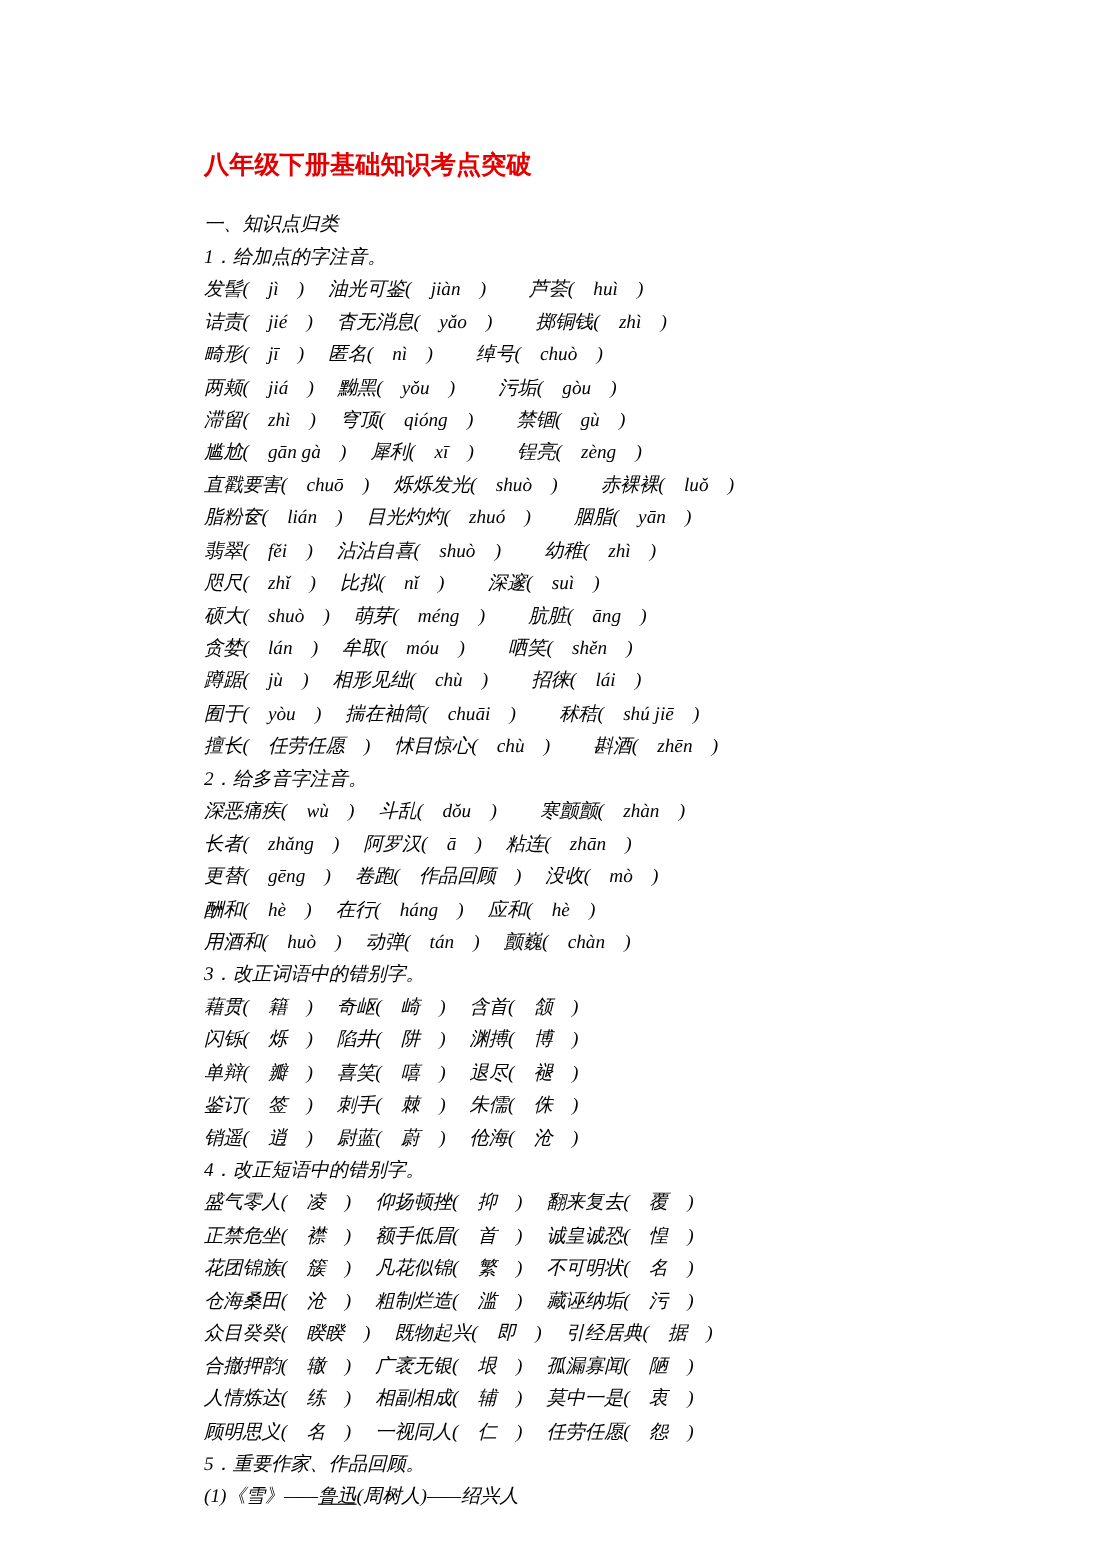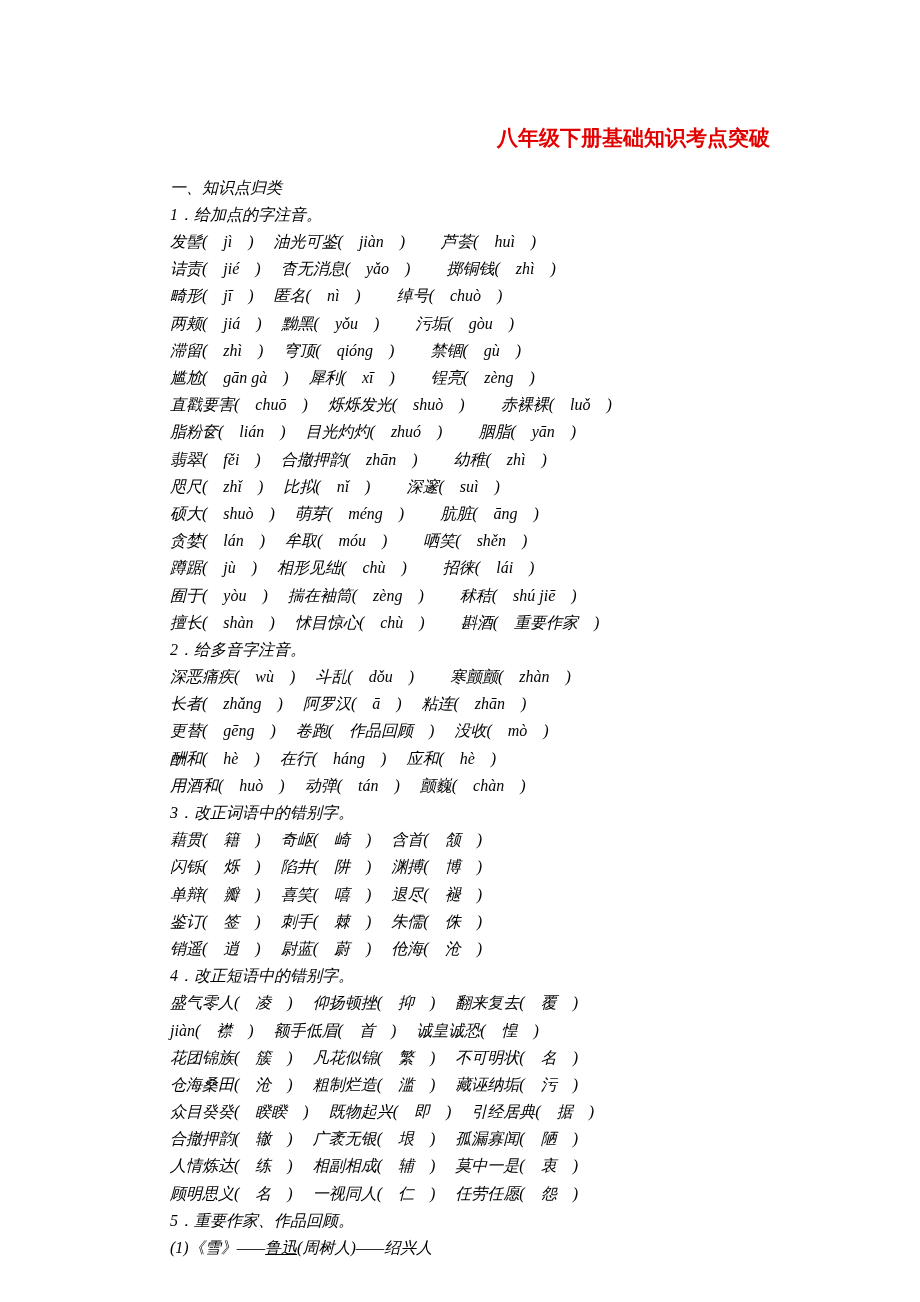--- a/index.html
+++ b/index.html
@@ -9,21 +9,21 @@
     font-family: "SimSun", "宋体", serif;
     font-size: 16px;
     line-height: 1.7;
     color: #000;
     width: 920px;
   }
   .page {
     padding: 120px 150px 60px 170px;
   }
   .title {
-    text-align: right;
+    text-align: left;
     color: #e30000;
     font-size: 21px;
     font-weight: bold;
     margin-bottom: 18px;
     font-family: "SimHei", "黑体", sans-serif;
   }
   .line {
     white-space: nowrap;
     font-style: italic;
   }
@@ -42,27 +42,27 @@
   <div class="line">1．给加点的字注音。</div>
   <div id="q1-lines">
       <div class="line">发髻(　jì　)　 油光可鉴(　jiàn　)　　 芦荟(　huì　)</div>
       <div class="line">诘责(　jié　)　 杳无消息(　yǎo　)　　 掷铜钱(　zhì　)</div>
       <div class="line">畸形(　jī　)　 匿名(　nì　)　　 绰号(　chuò　)</div>
       <div class="line">两颊(　jiá　)　 黝黑(　yǒu　)　　 污垢(　gòu　)</div>
       <div class="line">滞留(　zhì　)　 穹顶(　qióng　)　　 禁锢(　gù　)</div>
       <div class="line">尴尬(　gān gà　)　 犀利(　xī　)　　 锃亮(　zèng　)</div>
       <div class="line">直戳要害(　chuō　)　 烁烁发光(　shuò　)　　 赤裸裸(　luǒ　)</div>
       <div class="line">脂粉奁(　lián　)　 目光灼灼(　zhuó　)　　 胭脂(　yān　)</div>
-      <div class="line">翡翠(　fěi　)　 合撤押韵(　zhān　)　　 幼稚(　zhì　)</div>
+      <div class="line">翡翠(　fěi　)　 沾沾自喜(　shuò　)　　 幼稚(　zhì　)</div>
       <div class="line">咫尺(　zhǐ　)　 比拟(　nǐ　)　　 深邃(　suì　)</div>
       <div class="line">硕大(　shuò　)　 萌芽(　méng　)　　 肮脏(　āng　)</div>
       <div class="line">贪婪(　lán　)　 牟取(　móu　)　　 哂笑(　shěn　)</div>
       <div class="line">蹲踞(　jù　)　 相形见绌(　chù　)　　 招徕(　lái　)</div>
-      <div class="line">囿于(　yòu　)　 揣在袖筒(　zèng　)　　 秫秸(　shú jiē　)</div>
-      <div class="line">擅长(　shàn　)　 怵目惊心(　chù　)　　 斟酒(　重要作家　)</div>
+      <div class="line">囿于(　yòu　)　 揣在袖筒(　chuāi　)　　 秫秸(　shú jiē　)</div>
+      <div class="line">擅长(　任劳任愿　)　 怵目惊心(　chù　)　　 斟酒(　zhēn　)</div>
     </div>
 
   <div class="line">2．给多音字注音。</div>
   <div id="q2-lines">
       <div class="line">深恶痛疾(　wù　)　 斗乱(　dǒu　)　　 寒颤颤(　zhàn　)</div>
       <div class="line">长者(　zhǎng　)　 阿罗汉(　ā　)　 粘连(　zhān　)</div>
       <div class="line">更替(　gēng　)　 卷跑(　作品回顾　)　 没收(　mò　)</div>
       <div class="line">酬和(　hè　)　 在行(　háng　)　 应和(　hè　)</div>
       <div class="line">用酒和(　huò　)　 动弹(　tán　)　 颤巍(　chàn　)</div>
     </div>
@@ -72,21 +72,21 @@
       <div class="line">藉贯(　籍　)　 奇岖(　崎　)　 含首(　颔　)</div>
       <div class="line">闪铄(　烁　)　 陷井(　阱　)　 渊搏(　博　)</div>
       <div class="line">单辩(　瓣　)　 喜笑(　嘻　)　 退尽(　褪　)</div>
       <div class="line">鉴订(　签　)　 刺手(　棘　)　 朱儒(　侏　)</div>
       <div class="line">销遥(　逍　)　 尉蓝(　蔚　)　 伧海(　沧　)</div>
     </div>
 
   <div class="line">4．改正短语中的错别字。</div>
   <div id="q4-lines">
       <div class="line">盛气零人(　凌　)　 仰扬顿挫(　抑　)　 翻来复去(　覆　)</div>
-      <div class="line">jiàn(　襟　)　 额手低眉(　首　)　 诚皇诚恐(　惶　)</div>
+      <div class="line">正禁危坐(　襟　)　 额手低眉(　首　)　 诚皇诚恐(　惶　)</div>
       <div class="line">花团锦族(　簇　)　 凡花似锦(　繁　)　 不可明状(　名　)</div>
       <div class="line">仓海桑田(　沧　)　 粗制烂造(　滥　)　 藏诬纳垢(　污　)</div>
       <div class="line">众目癸癸(　睽睽　)　 既物起兴(　即　)　 引经居典(　据　)</div>
       <div class="line">合撤押韵(　辙　)　 广袤无银(　垠　)　 孤漏寡闻(　陋　)</div>
       <div class="line">人情炼达(　练　)　 相副相成(　辅　)　 莫中一是(　衷　)</div>
       <div class="line">顾明思义(　名　)　 一视同人(　仁　)　 任劳任愿(　怨　)</div>
     </div>
 
   <div class="line">5．重要作家、作品回顾。</div>
   <div class="line">

